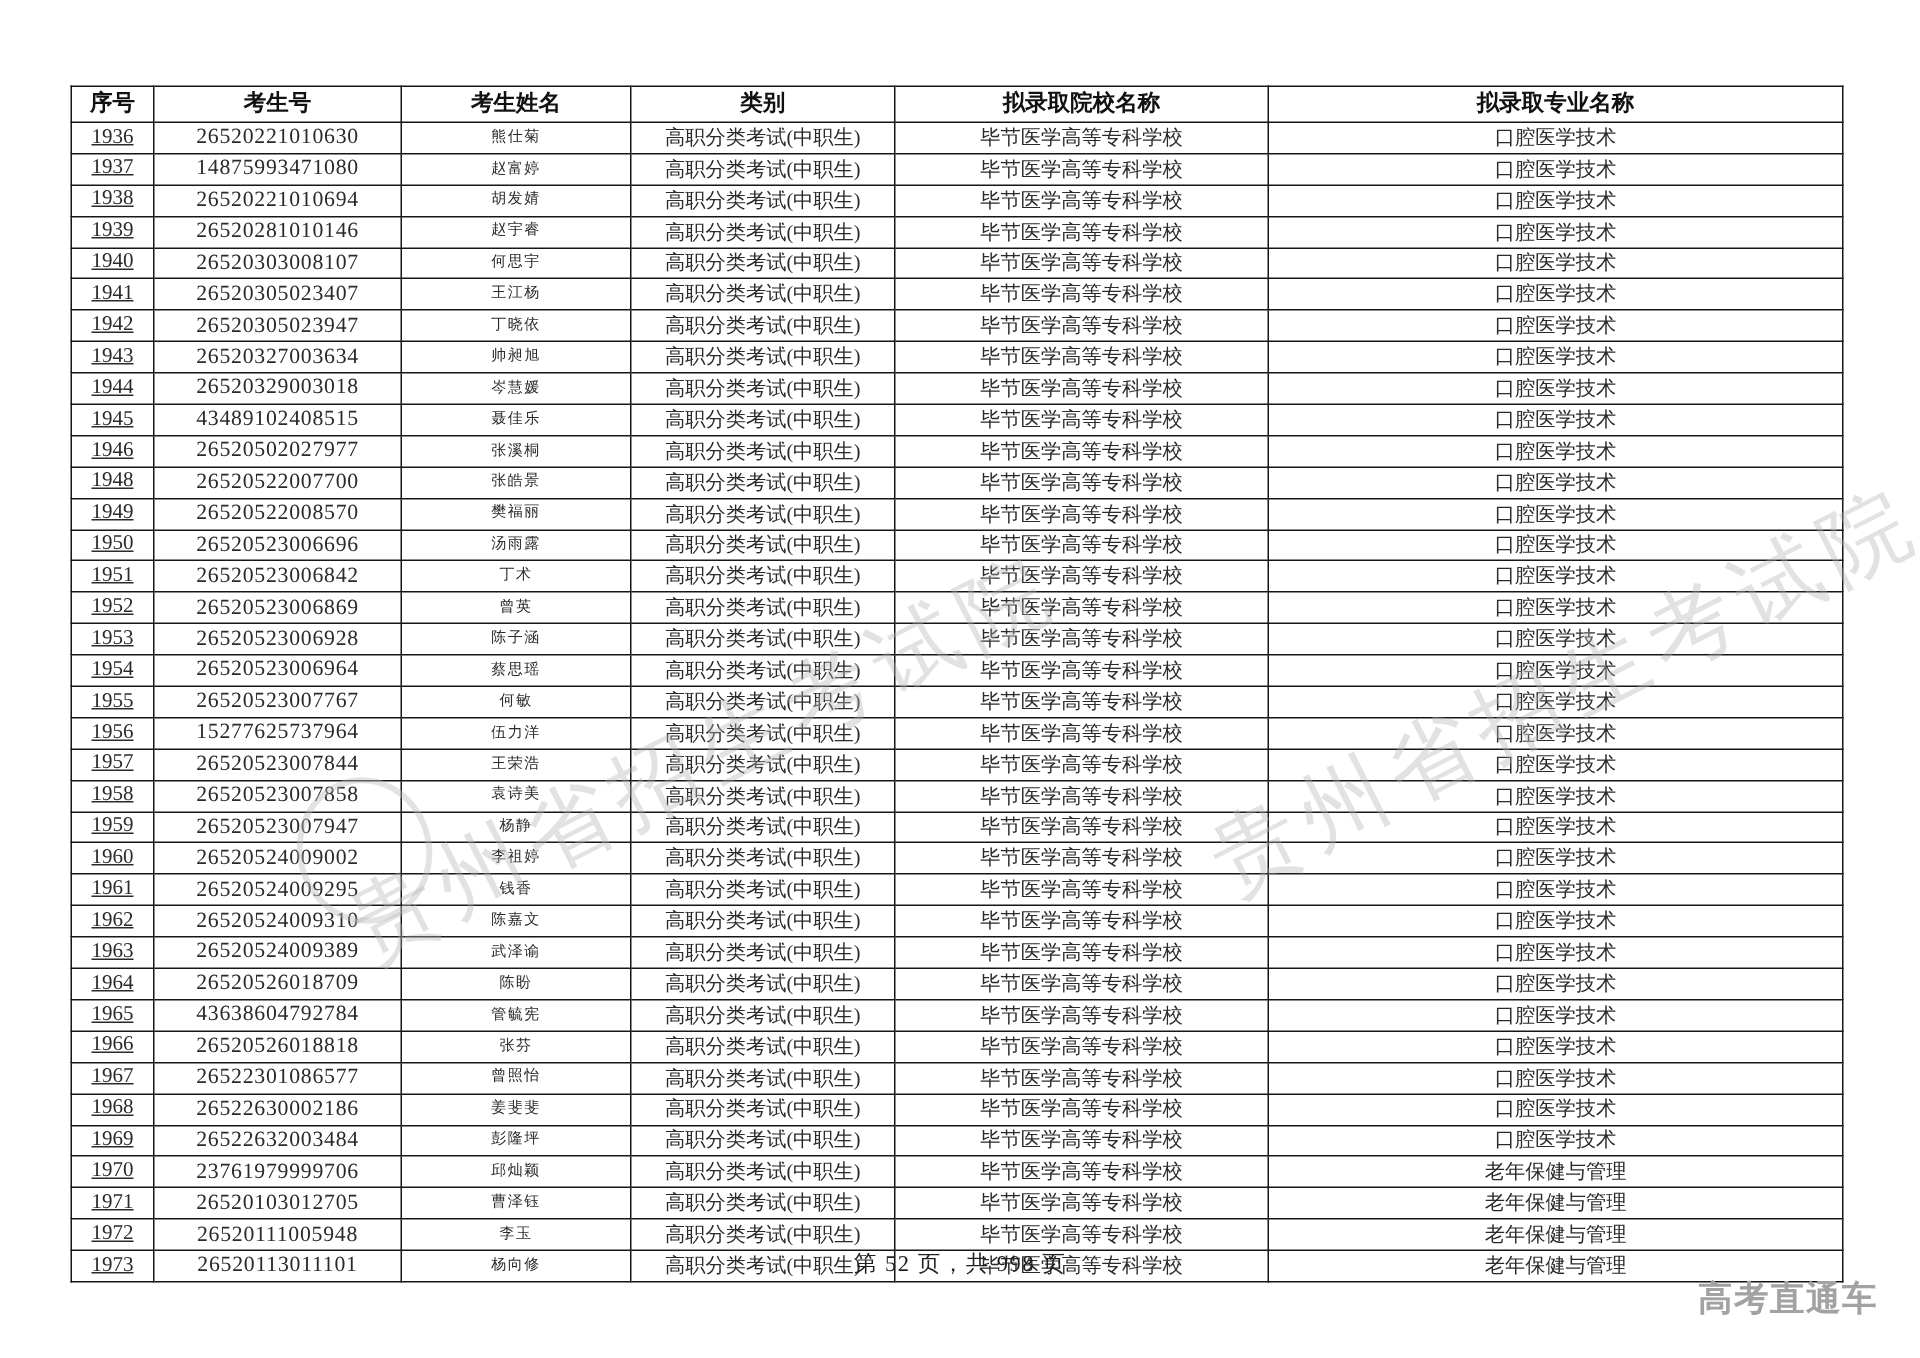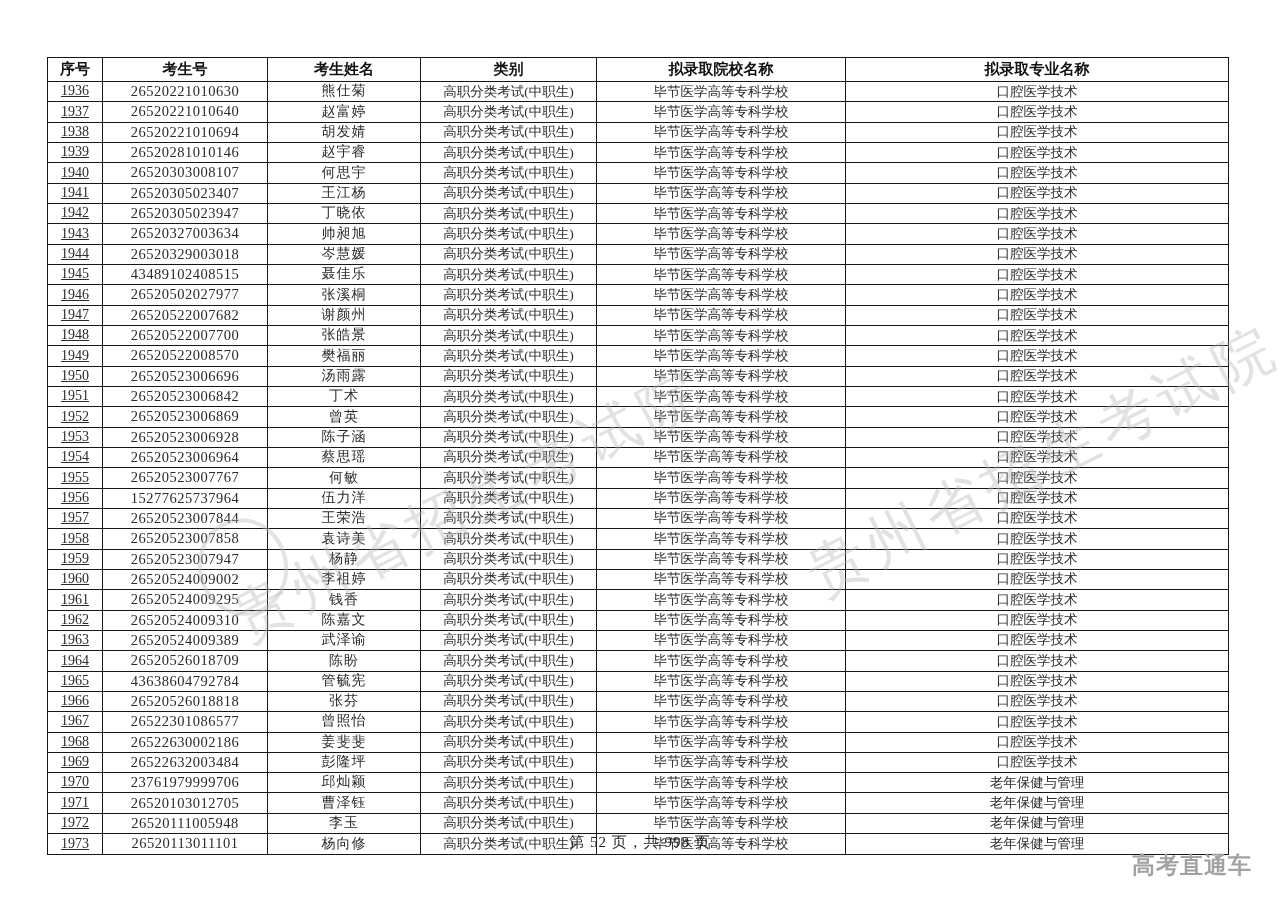--- a/index.html
+++ b/index.html
@@ -21,21 +21,21 @@
     border:1.5px solid #161616;
     text-align:center;vertical-align:middle;
     padding:0 2px;overflow:hidden;white-space:nowrap;
     font-size:13.5px;line-height:1.05;color:#2a2a2a;
   }
   table.results thead th{
     height:23px;font-size:15px;font-weight:bold;color:#111;
   }
   table.results td.c-serial{font-size:14px;text-decoration:underline;}
   table.results td.c-candidate_no{font-size:14.5px;letter-spacing:0.5px;}
-  table.results td.c-name{font-size:14px;letter-spacing:1px;margin-top:40px;}
+  table.results td.c-name{font-size:10px;letter-spacing:1px;margin-top:40px;}
 
   
   .wm-text{
     position:absolute;z-index:3;pointer-events:none;
     font-size:58px;letter-spacing:7px;white-space:nowrap;
     color:#b5b5b5;opacity:0.38;
     transform-origin:left center;
     font-family:"Liberation Serif","DejaVu Serif",serif;
   }
   #wm1{left:237px;top:585px;transform:rotate(-27deg);}
@@ -88,21 +88,21 @@
         <tr>
           <td class="c-serial">1936</td>
           <td class="c-candidate_no">26520221010630</td>
           <td class="c-name">熊仕菊</td>
           <td class="c-category">高职分类考试(中职生)</td>
           <td class="c-college">毕节医学高等专科学校</td>
           <td class="c-major">口腔医学技术</td>
         </tr>
         <tr>
           <td class="c-serial">1937</td>
-          <td class="c-candidate_no">26520221010640</td>
+          <td class="c-candidate_no">14875993471080</td>
           <td class="c-name">赵富婷</td>
           <td class="c-category">高职分类考试(中职生)</td>
           <td class="c-college">毕节医学高等专科学校</td>
           <td class="c-major">口腔医学技术</td>
         </tr>
         <tr>
           <td class="c-serial">1938</td>
           <td class="c-candidate_no">26520221010694</td>
           <td class="c-name">胡发婧</td>
           <td class="c-category">高职分类考试(中职生)</td>
@@ -167,28 +167,20 @@
         </tr>
         <tr>
           <td class="c-serial">1946</td>
           <td class="c-candidate_no">26520502027977</td>
           <td class="c-name">张溪桐</td>
           <td class="c-category">高职分类考试(中职生)</td>
           <td class="c-college">毕节医学高等专科学校</td>
           <td class="c-major">口腔医学技术</td>
         </tr>
         <tr>
-          <td class="c-serial">1947</td>
-          <td class="c-candidate_no">26520522007682</td>
-          <td class="c-name">谢颜州</td>
-          <td class="c-category">高职分类考试(中职生)</td>
-          <td class="c-college">毕节医学高等专科学校</td>
-          <td class="c-major">口腔医学技术</td>
-        </tr>
-        <tr>
           <td class="c-serial">1948</td>
           <td class="c-candidate_no">26520522007700</td>
           <td class="c-name">张皓景</td>
           <td class="c-category">高职分类考试(中职生)</td>
           <td class="c-college">毕节医学高等专科学校</td>
           <td class="c-major">口腔医学技术</td>
         </tr>
         <tr>
           <td class="c-serial">1949</td>
           <td class="c-candidate_no">26520522008570</td>

